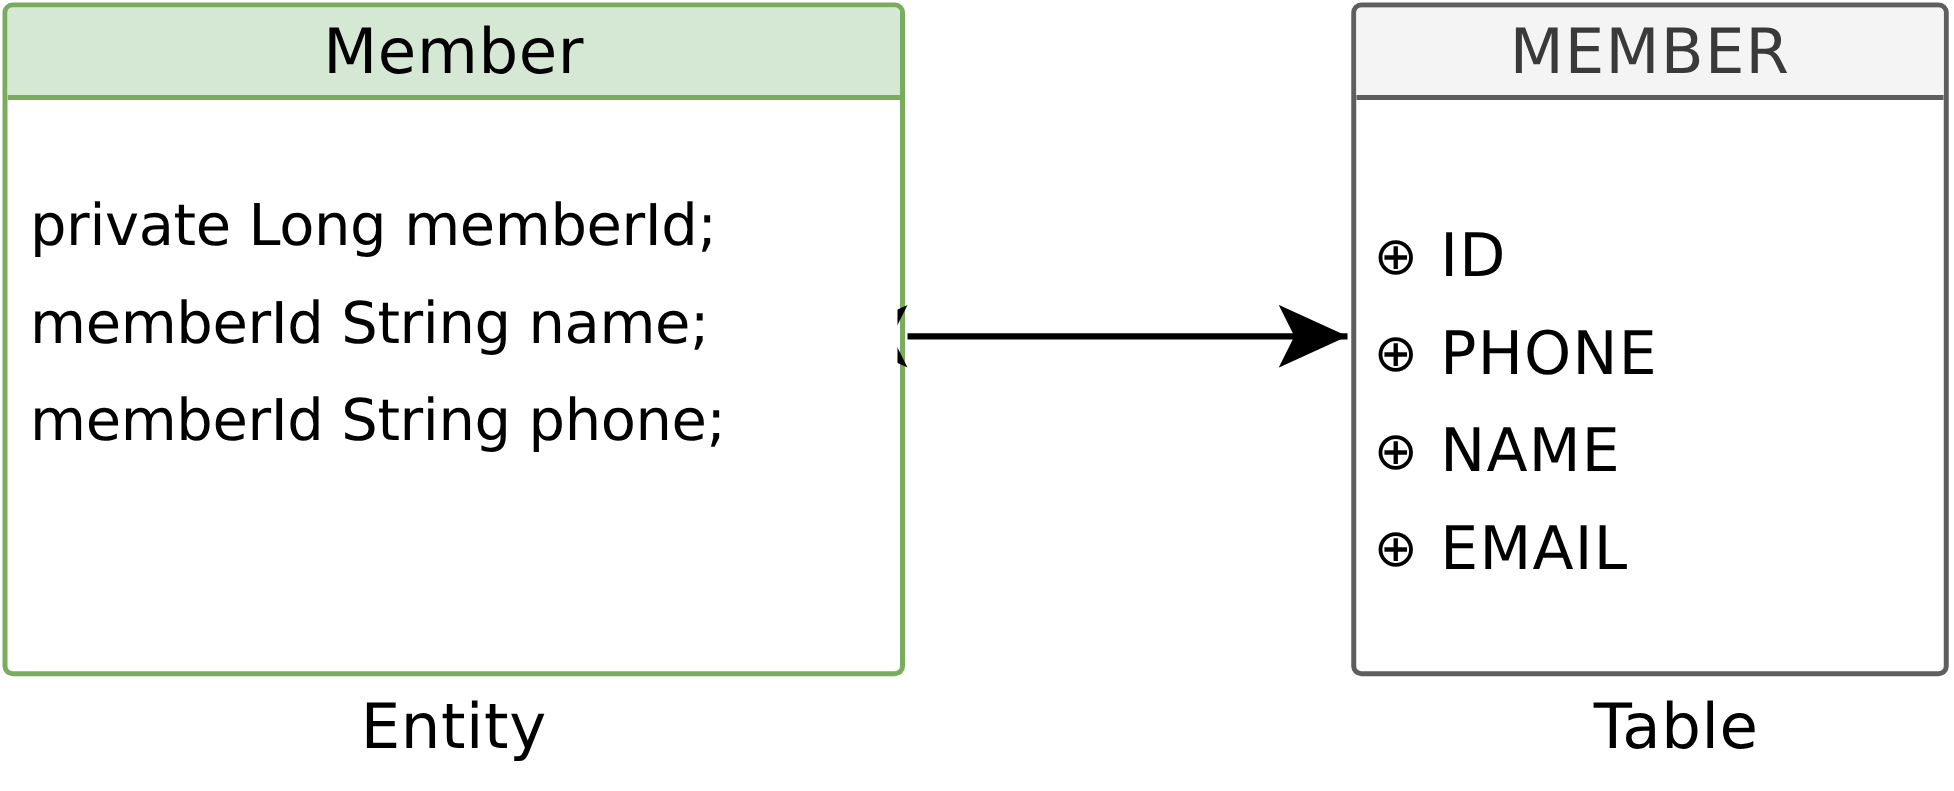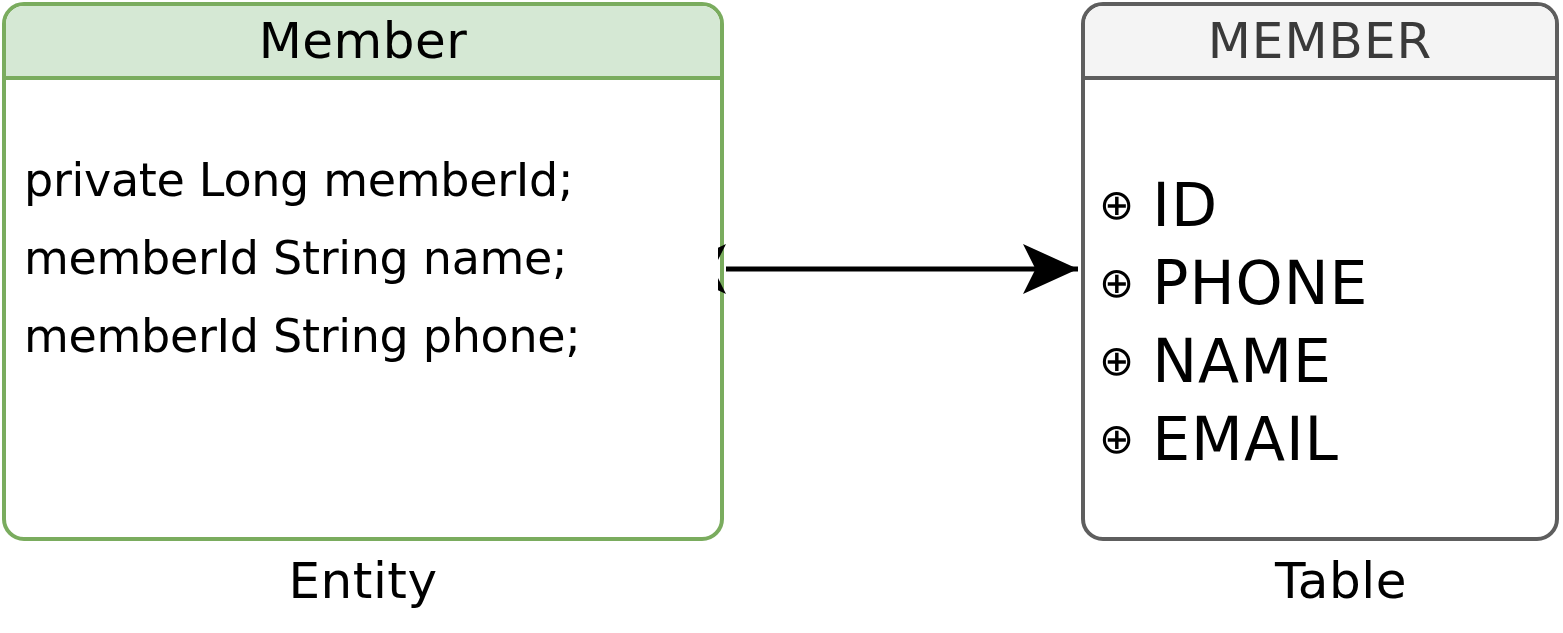--- a/index.html
+++ b/index.html
@@ -12,21 +12,21 @@
     height: 633px;
     position: relative;
     overflow: hidden;
     font-family: "DejaVu Sans", sans-serif;
   }
 
   
   .card {
     position: absolute;
     box-sizing: border-box;
-    border-radius: 22px;
+    border-radius: 8px;
     background: #ffffff;
     overflow: hidden;
   }
   .card-header {
     box-sizing: border-box;
     width: 100%;
     text-align: center;
     white-space: nowrap;
     overflow: hidden;
   }
@@ -95,21 +95,21 @@
   }
   .col-icon {
     font-size: 42px;
     line-height: 1;
     color: #000000;
     margin-right: 18px;
     flex: 0 0 auto;
     font-family: "DejaVu Sans", sans-serif;
   }
   .col-name {
-    font-size: 60px;
+    font-size: 48px;
     line-height: 1;
     color: #000000;
     font-family: "DejaVu Sans", sans-serif;
     letter-spacing: 1px;
   }
 
   
   #relation-arrow {
     position: absolute;
     left: 718px;

